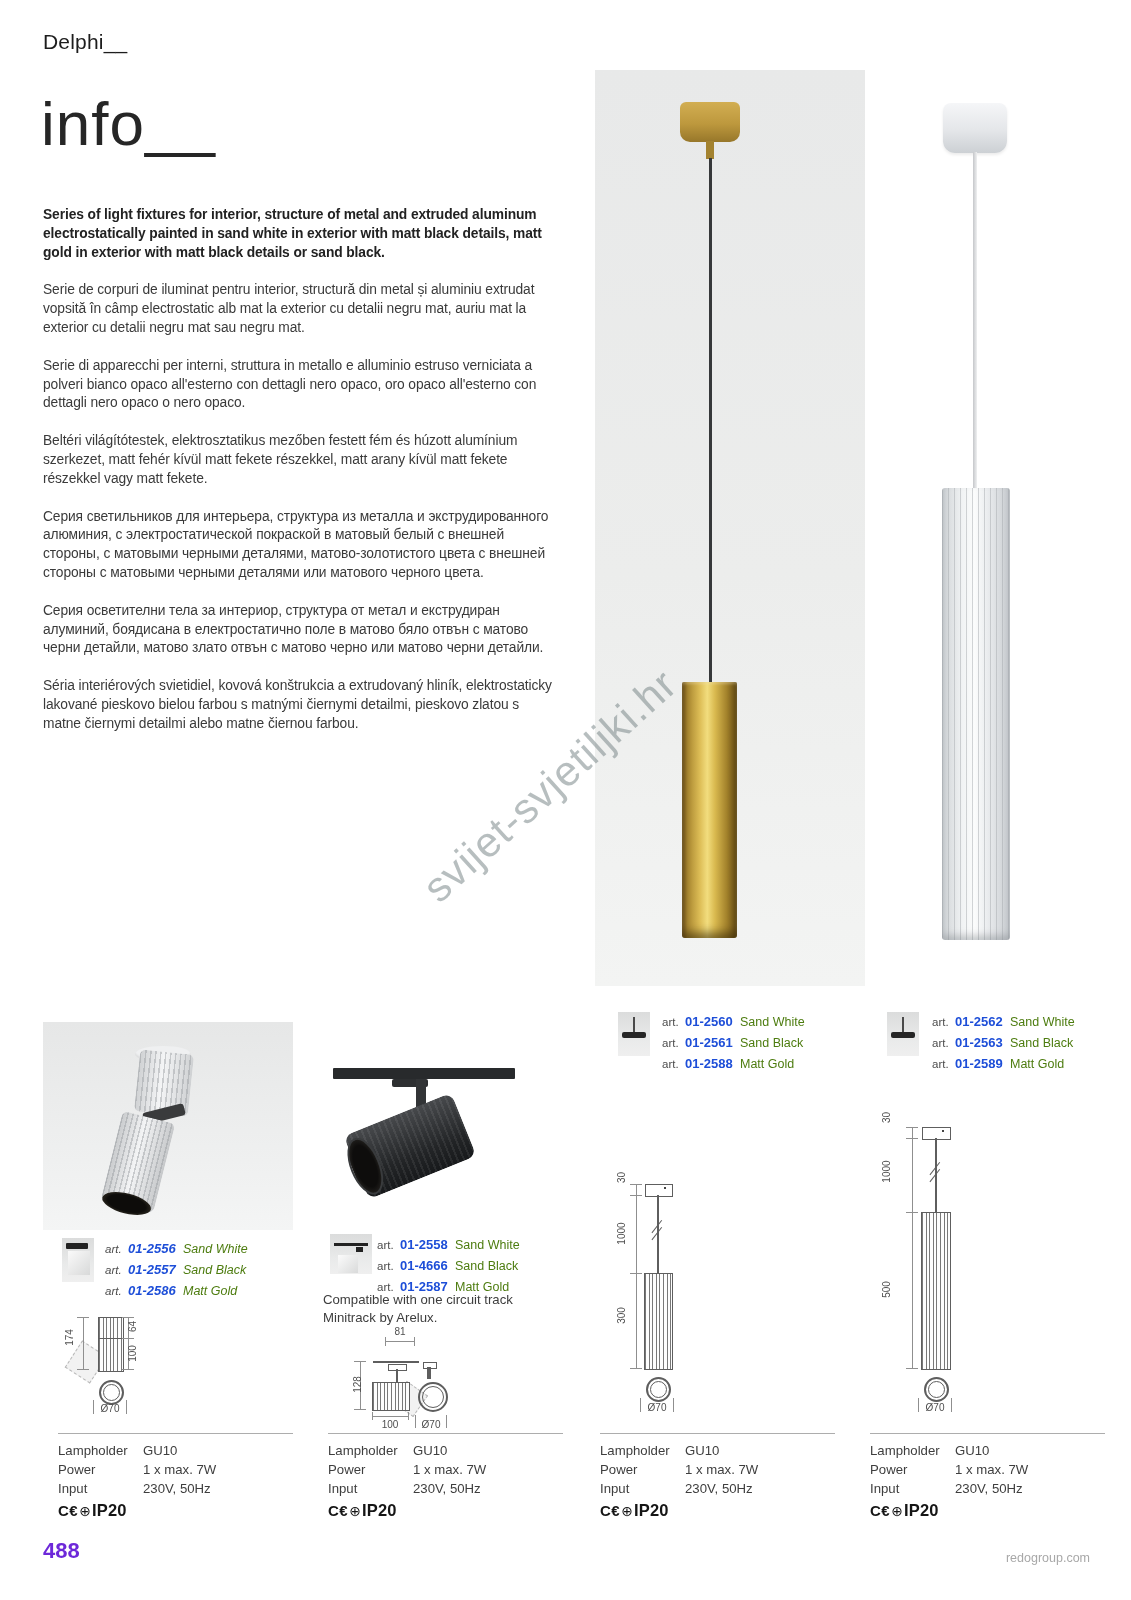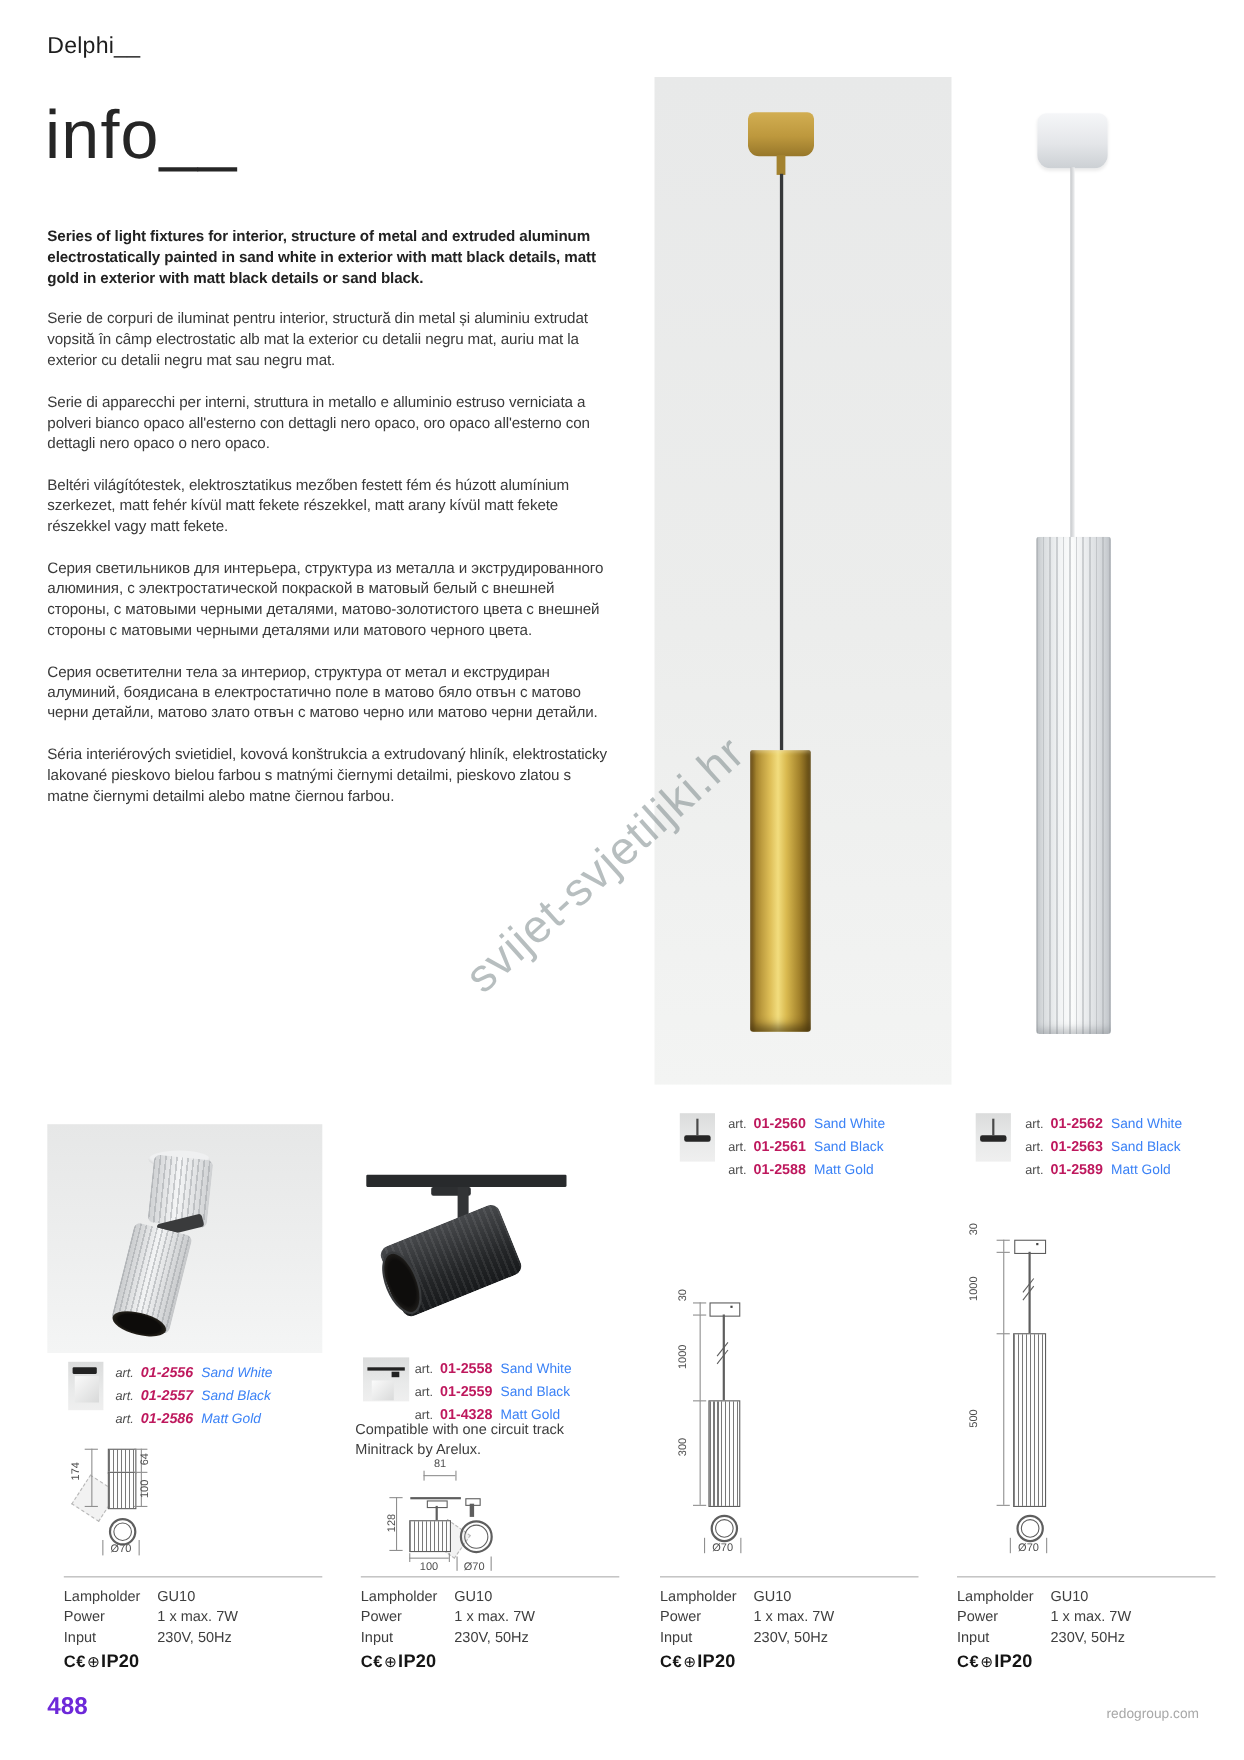--- a/index.html
+++ b/index.html
@@ -71,22 +71,22 @@
   .t-line{width:2px;height:15px;background:#4a4a4a;margin:5px auto 0 auto;}
   .t-bar{width:24px;height:6px;background:#262626;border-radius:2px;margin:0 auto;}
   .t-topbar{width:22px;height:6px;background:#222;border-radius:1px;margin:5px 0 0 4px;}
   .t-boxbody{width:22px;height:24px;margin:2px 0 0 6px;background:linear-gradient(135deg,#fafafa 0%,#d8d9d9 100%);}
   .t-track{width:34px;height:2.5px;background:#222;margin:9px auto 0 auto;}
   .t-dot{width:7px;height:5px;background:#222;margin:1px 0 0 26px;}
   .t-sbody{width:20px;height:18px;margin:3px 0 0 8px;background:linear-gradient(135deg,#fbfbfb 0%,#d9dada 100%);}
 
   .art-rows{position:absolute;line-height:19px;white-space:nowrap;}
   .a-pre{display:inline-block;width:23px;font-size:11.5px;color:#4c4c4c;}
-  .a-code{display:inline-block;width:55px;font-size:13px;font-weight:700;color:#be185d;}
-  .a-fin{font-size:12.5px;color:#3b82f6;}
+  .a-code{display:inline-block;width:55px;font-size:13px;font-weight:700;color:#1d4ed8;}
+  .a-fin{font-size:12.5px;color:#4d7c0f;}
   .note{position:absolute;left:323px;top:1291px;font-size:13.2px;line-height:17.5px;color:#3d3d3d;}
 
   
   .diag{position:absolute;}
   .vl{position:absolute;width:1px;background:#8f8f8f;}
   .hl{position:absolute;height:1px;background:#8f8f8f;}
   .hatch{position:absolute;border:1px solid #5e5e5e;background-color:#fdfdfd;
          background-image:repeating-linear-gradient(90deg,#787878 0,#787878 1px,transparent 1px,transparent 3.6px);}
   .dcirc{position:absolute;border:2px solid #5e5e5e;border-radius:50%;}
   .dcirc::after{content:"";position:absolute;inset:2px;border:1px solid #5e5e5e;border-radius:50%;}
@@ -188,22 +188,22 @@
       <div class="s2-lens"></div>
     </div>
 
   <div class="thumb" style="left:330px;top:1234px;width:42px;height:40px;">
     <div class="t-track"></div>
       <div class="t-dot"></div>
       <div class="t-sbody"></div>
   </div>
   <div class="art-rows" style="left:377px;top:1234px;">
     <div><span class="a-pre">art.</span><span class="a-code">01-2558</span><span class="a-fin">Sand White</span></div>
-    <div><span class="a-pre">art.</span><span class="a-code">01-2559</span><span class="a-fin">Sand Black</span></div>
-    <div><span class="a-pre">art.</span><span class="a-code">01-4328</span><span class="a-fin">Matt Gold</span></div>
+    <div><span class="a-pre">art.</span><span class="a-code">01-4666</span><span class="a-fin">Sand Black</span></div>
+    <div><span class="a-pre">art.</span><span class="a-code">01-2587</span><span class="a-fin">Matt Gold</span></div>
   </div>
   <div class="note">
     <div>Compatible with one circuit track</div>
     <div>Minitrack by Arelux.</div>
   </div>
 
   <div class="diag" style="left:55px;top:1300px;width:115px;height:125px;">
     <div class="beam" style="left:16px;top:46px;width:28px;height:30px;transform:rotate(33deg);"></div>
     <div class="hatch" style="left:43px;top:17px;width:24px;height:21px;"></div>
     <div class="hatch" style="left:43px;top:38px;width:24px;height:32px;"></div>

